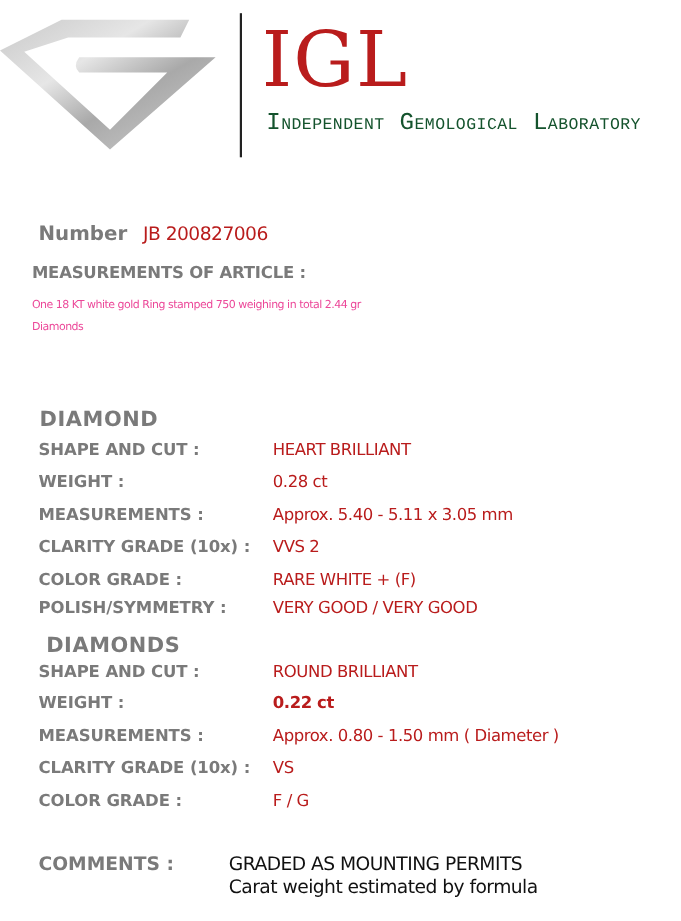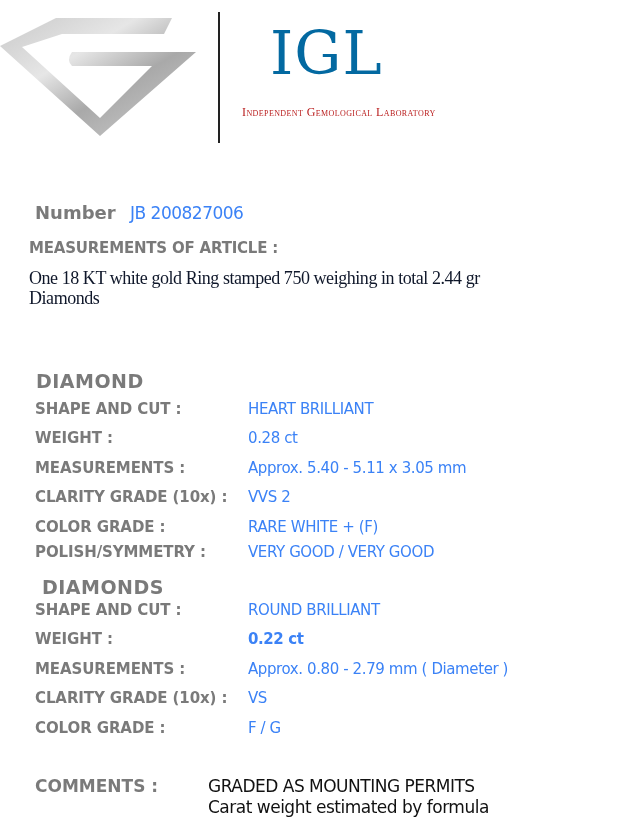--- a/index.html
+++ b/index.html
@@ -2,31 +2,31 @@
 <html><head>
   <meta charset="utf-8">
   <style>
     html, body { margin: 0; padding: 0; background: #ffffff; }
     body { width: 619px; height: 837px; position: relative; overflow: hidden;
            font-family: "DejaVu Sans", sans-serif; color: #111; }
     .abs { position: absolute; white-space: nowrap; }
     .logo-mark { position: absolute; left: 0; top: 14px; width: 200px; height: 124px; }
     .divider { position: absolute; left: 218px; top: 12px; width: 2px; height: 131px; background: #222; }
     .brand { position: absolute; left: 238px; top: 14px; font-family: "DejaVu Serif", serif;
-             font-size: 59px; line-height: 80px; color: #0369a1; letter-spacing: 1px; margin-left: 32px; }
-    .brand-sub { position: absolute; left: 242px; top: 101px; font-family: Liberation Serif, serif;
-                 font-size: 12px; line-height: 22px; color: #b91c1c; font-variant: small-caps;
+             font-size: 70px; line-height: 80px; color: #b91c1c; letter-spacing: 1px; }
+    .brand-sub { position: absolute; left: 242px; top: 101px; font-family: Liberation Mono, monospace;
+                 font-size: 22px; line-height: 22px; color: #14532d; font-variant: small-caps;
                  letter-spacing: 0.4px; }
     .lbl { color: #7a7a7a; font-weight: bold; font-family: "DejaVu Sans", sans-serif; }
-    .val { color: #3b82f6; font-family: "DejaVu Sans", sans-serif; font-size: 15px; letter-spacing: -0.4px; }
+    .val { color: #b91c1c; font-family: "DejaVu Sans", sans-serif; font-size: 15px; letter-spacing: -0.4px; }
     .number-label { left: 35px; top: 202px; font-size: 18px; }
     .number-value { left: 130px; top: 203px; font-size: 17px; letter-spacing: -0.5px; }
     .desc-label { left: 29px; top: 239px; font-size: 15px; letter-spacing: -0.2px; }
-    .desc-text { position: absolute; left: 29px; top: 268px; width: 560px; font-size: 18px;
-                 line-height: 20px; letter-spacing: -0.45px; color: #0f172a; font-family: Liberation Serif, serif; }
+    .desc-text { position: absolute; left: 29px; top: 268px; width: 560px; font-size: 10px;
+                 line-height: 20px; letter-spacing: -0.45px; color: #ec4899; }
     .section-title { font-size: 19px; letter-spacing: 0.5px; }
     .row-label { font-size: 15px; letter-spacing: -0.1px; }
     .comments-label { left: 35px; top: 776px; font-size: 17px; }
     .comments-text { position: absolute; left: 208px; top: 776px; font-size: 17px; line-height: 21px;
                      color: #111; letter-spacing: -0.5px; }
   </style>
 </head>
 <body>
 
 <div>
@@ -81,21 +81,21 @@
 <div>
   <div class="abs lbl section-title" style="left:42px; top:576px;">DIAMONDS</div>
 
   <div class="abs lbl row-label" style="left:35px; top:601px;">SHAPE AND CUT :</div>
   <div class="abs val" style="left:248px; top:601px;">ROUND BRILLIANT</div>
 
   <div class="abs lbl row-label" style="left:35px; top:630px;">WEIGHT :</div>
   <div class="abs val" style="left:248px; top:630px;font-weight:bold;">0.22 ct</div>
 
   <div class="abs lbl row-label" style="left:35px; top:660px;">MEASUREMENTS :</div>
-  <div class="abs val" style="left:248px; top:660px;">Approx.  0.80 - 2.79 mm ( Diameter )</div>
+  <div class="abs val" style="left:248px; top:660px;">Approx.  0.80 - 1.50 mm ( Diameter )</div>
 
   <div class="abs lbl row-label" style="left:35px; top:689px;">CLARITY GRADE (10x) :</div>
   <div class="abs val" style="left:248px; top:689px;">VS</div>
 
   <div class="abs lbl row-label" style="left:35px; top:719px;">COLOR GRADE :</div>
   <div class="abs val" style="left:248px; top:719px;">F / G</div>
 </div>
 
 <div class="abs lbl comments-label">COMMENTS :</div>
 <div class="comments-text">

